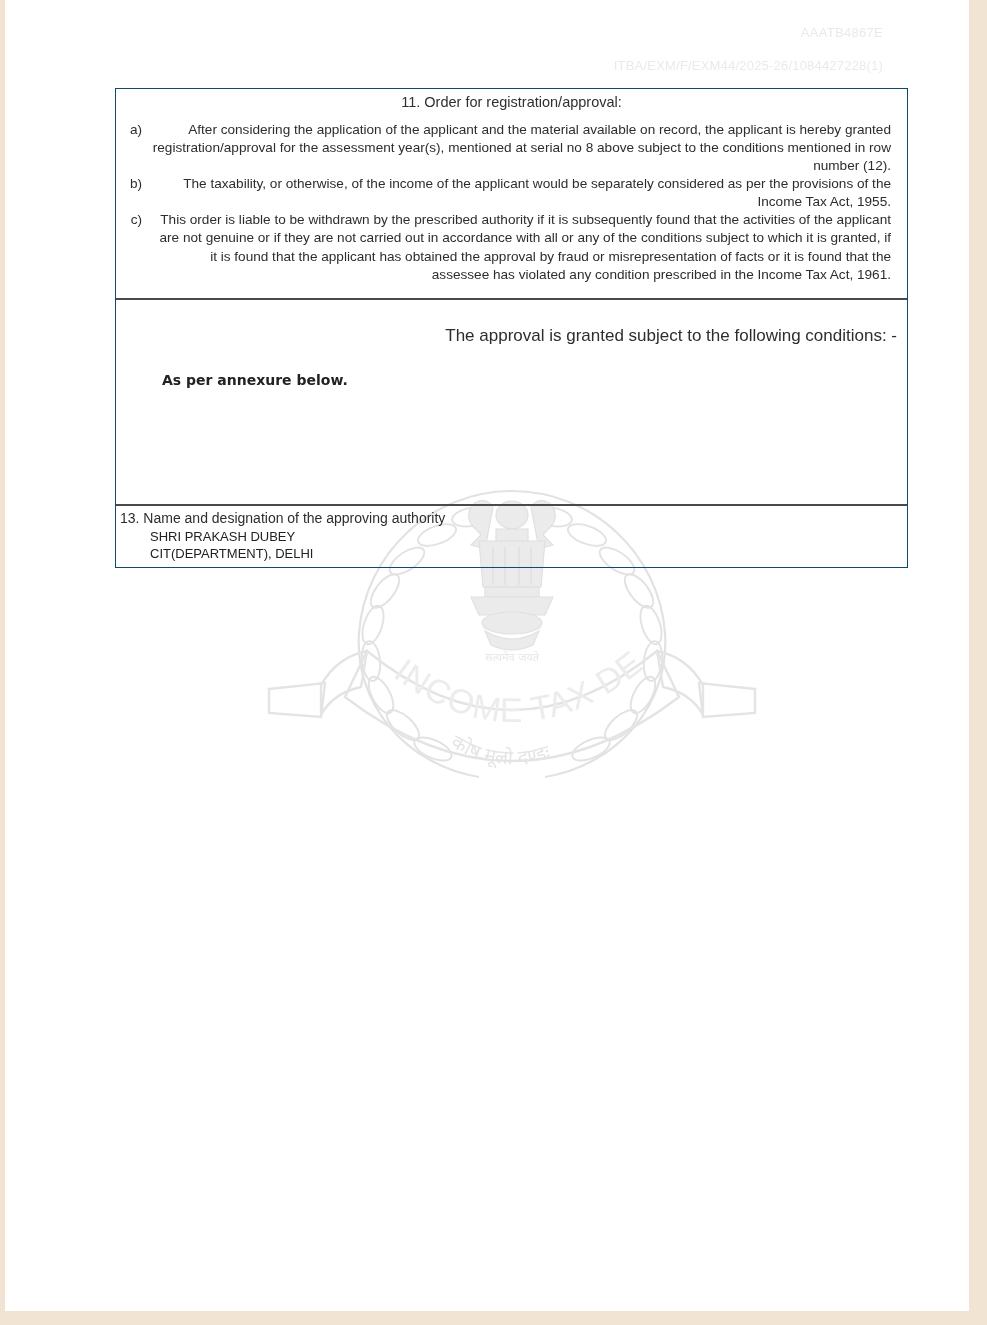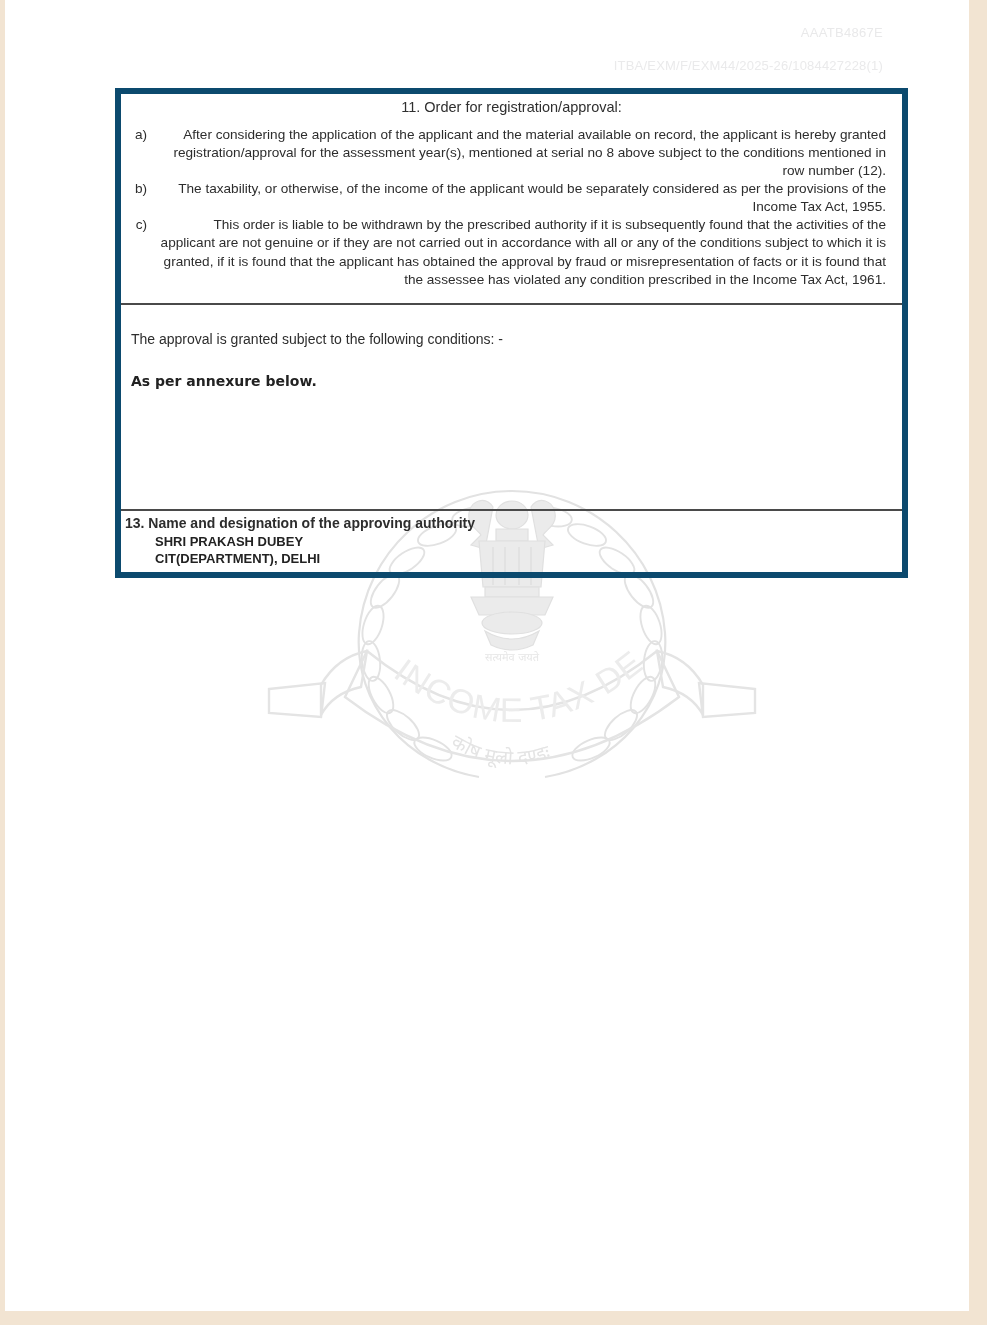--- a/index.html
+++ b/index.html
@@ -63,21 +63,21 @@
     pointer-events: none;
   }
   .watermark svg { display: block; width: 100%; height: 100%; }
 
   
   .doc-table {
     position: absolute;
     left: 110px;
     top: 88px;
     width: 793px;
-    border: 6px solid #0c4a6e;
+    border: 1px solid #0c4a6e;
     box-sizing: border-box;
     background: transparent;
   }
   .t-row {
     box-sizing: border-box;
   }
   .t-row + .t-row {
     border-top: 2px solid #4a4a4a;
   }
 
@@ -116,37 +116,38 @@
 
   .row-11 { padding-bottom: 6px; }
 
   
   .sec12-body {
     min-height: 178px;
     padding: 0 10px 10px 10px;
     box-sizing: border-box;
   }
   .cond-lead {
-    font-size: 14px;
+    font-size: 17px;
     color: #2d2d2d;
     margin-top: 26px;
+    text-align: right;
   }
   .cond-annexure {
     font-size: 14px;
     font-weight: bold;
     color: #222222;
     margin-top: 26px;
     font-family: "DejaVu Sans", sans-serif;
+    margin-left: 36px;
   }
 
   
   .sec13 {
     padding: 3px 10px 4px 4px;
     box-sizing: border-box;
-    font-weight: bold;
   }
   .auth-head {
     font-size: 14px;
     color: #2d2d2d;
     line-height: 1.35;
   }
   .auth-name, .auth-desig {
     font-size: 13px;
     color: #222222;
     line-height: 1.35;

